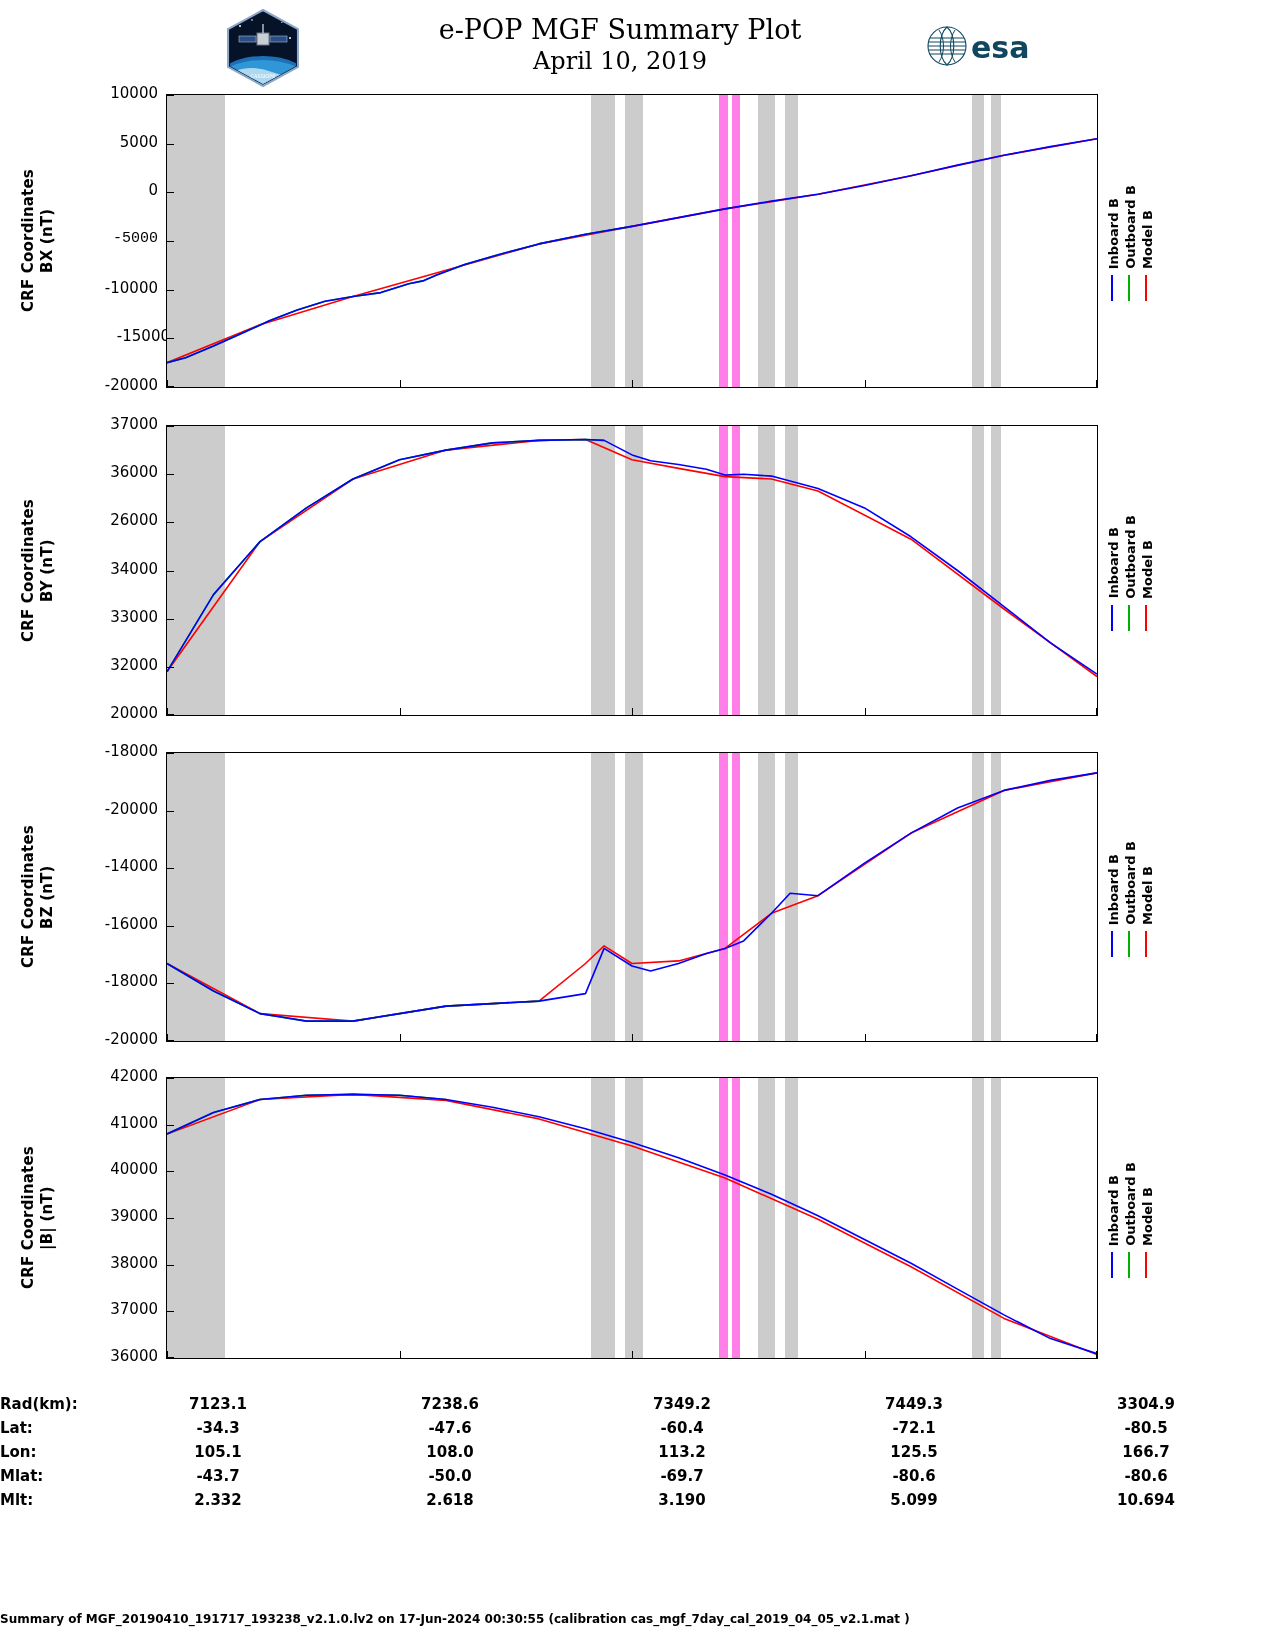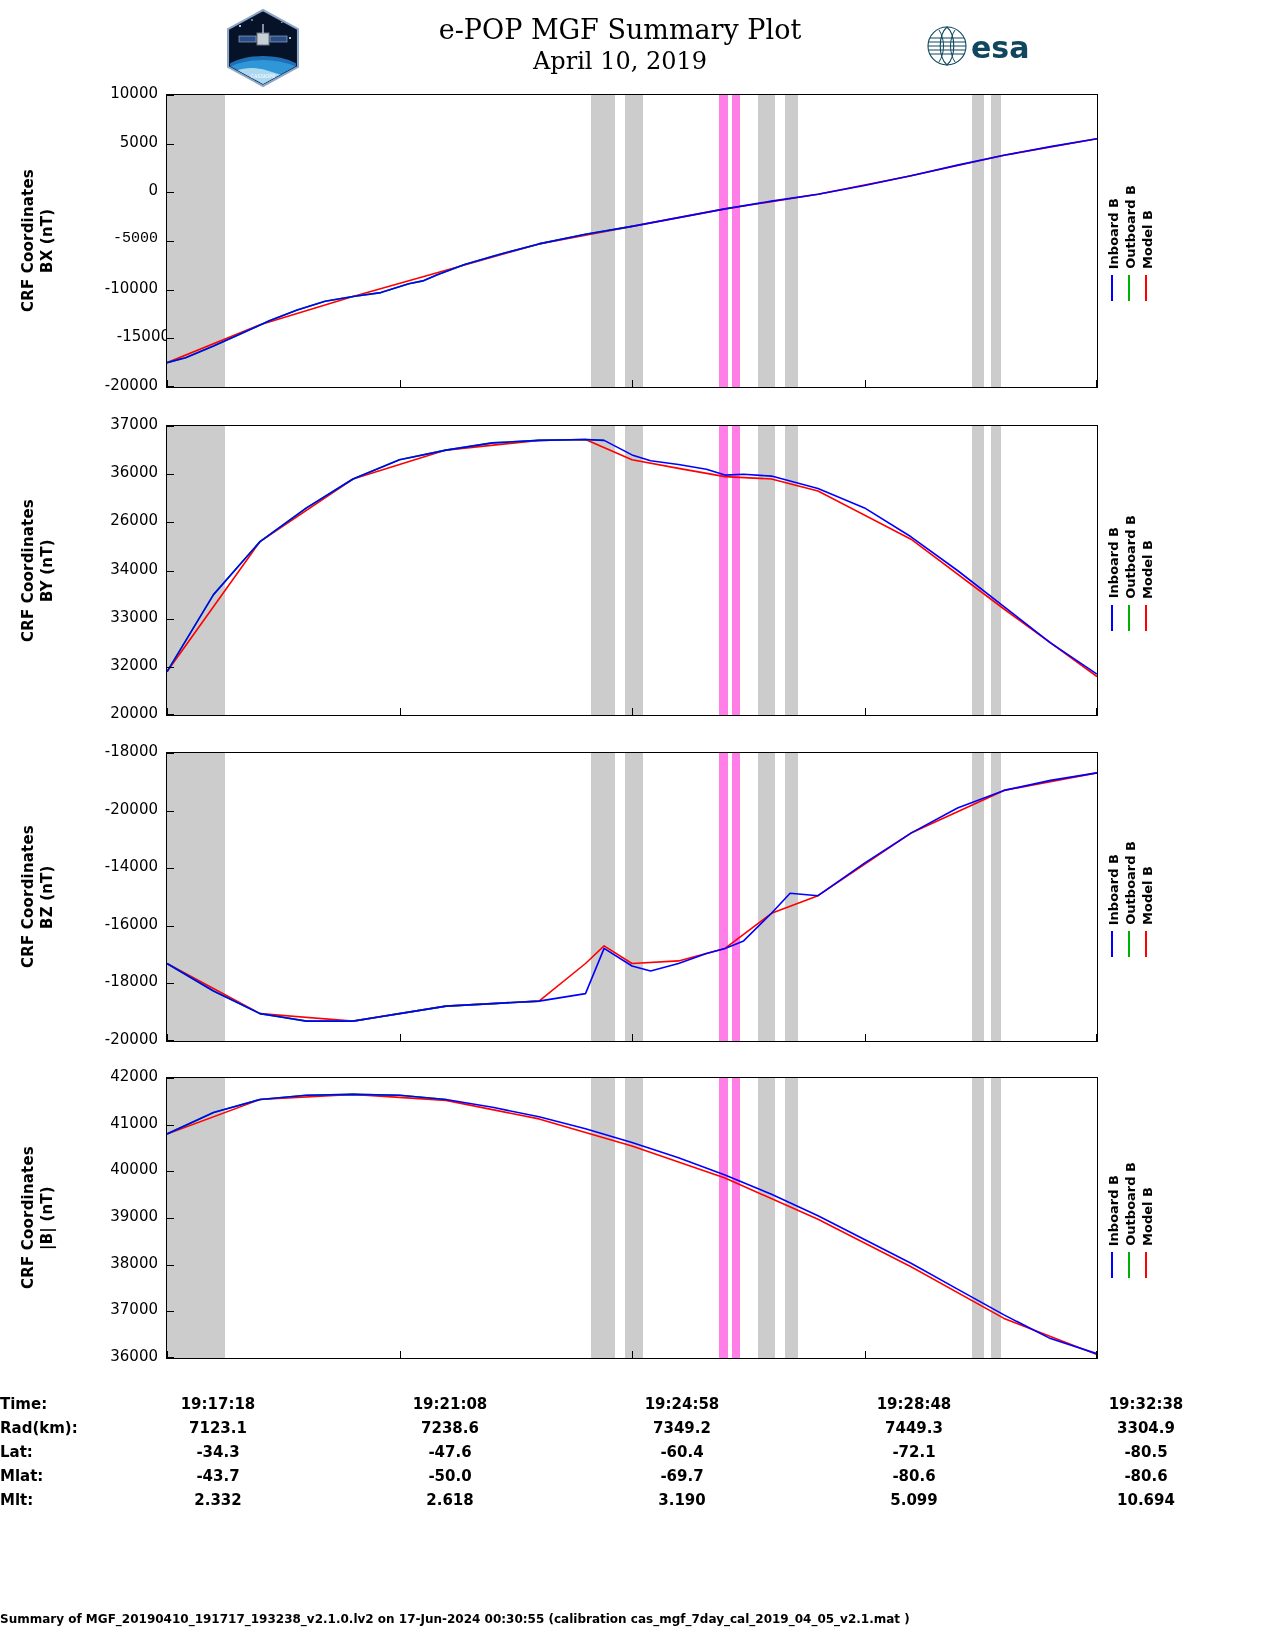--- a/index.html
+++ b/index.html
@@ -417,42 +417,42 @@
         <div class="legend-line" style="left: 22px; background: rgb(0, 176, 0);"></div>
         <div class="legend-line" style="left: 39px; background: rgb(255, 0, 0);"></div>
       </div>
     </div>
   </div>
 
 <div id="table">
   <table>
     <tbody id="table-body">
         <tr>
-          <td class="rowlabel">Time:</td>
-          <td class="cell">19:17:18</td>
-          <td class="cell">19:21:08</td>
-          <td class="cell">19:24:58</td>
-          <td class="cell">19:28:48</td>
-          <td class="cell">19:32:38</td>
-        </tr>
-        <tr>
           <td class="rowlabel">Rad(km):</td>
           <td class="cell">7123.1</td>
           <td class="cell">7238.6</td>
           <td class="cell">7349.2</td>
           <td class="cell">7449.3</td>
           <td class="cell">3304.9</td>
         </tr>
         <tr>
           <td class="rowlabel">Lat:</td>
           <td class="cell">-34.3</td>
           <td class="cell">-47.6</td>
           <td class="cell">-60.4</td>
           <td class="cell">-72.1</td>
           <td class="cell">-80.5</td>
+        </tr>
+        <tr>
+          <td class="rowlabel">Lon:</td>
+          <td class="cell">105.1</td>
+          <td class="cell">108.0</td>
+          <td class="cell">113.2</td>
+          <td class="cell">125.5</td>
+          <td class="cell">166.7</td>
         </tr>
         <tr>
           <td class="rowlabel">Mlat:</td>
           <td class="cell">-43.7</td>
           <td class="cell">-50.0</td>
           <td class="cell">-69.7</td>
           <td class="cell">-80.6</td>
           <td class="cell">-80.6</td>
         </tr>
         <tr>

